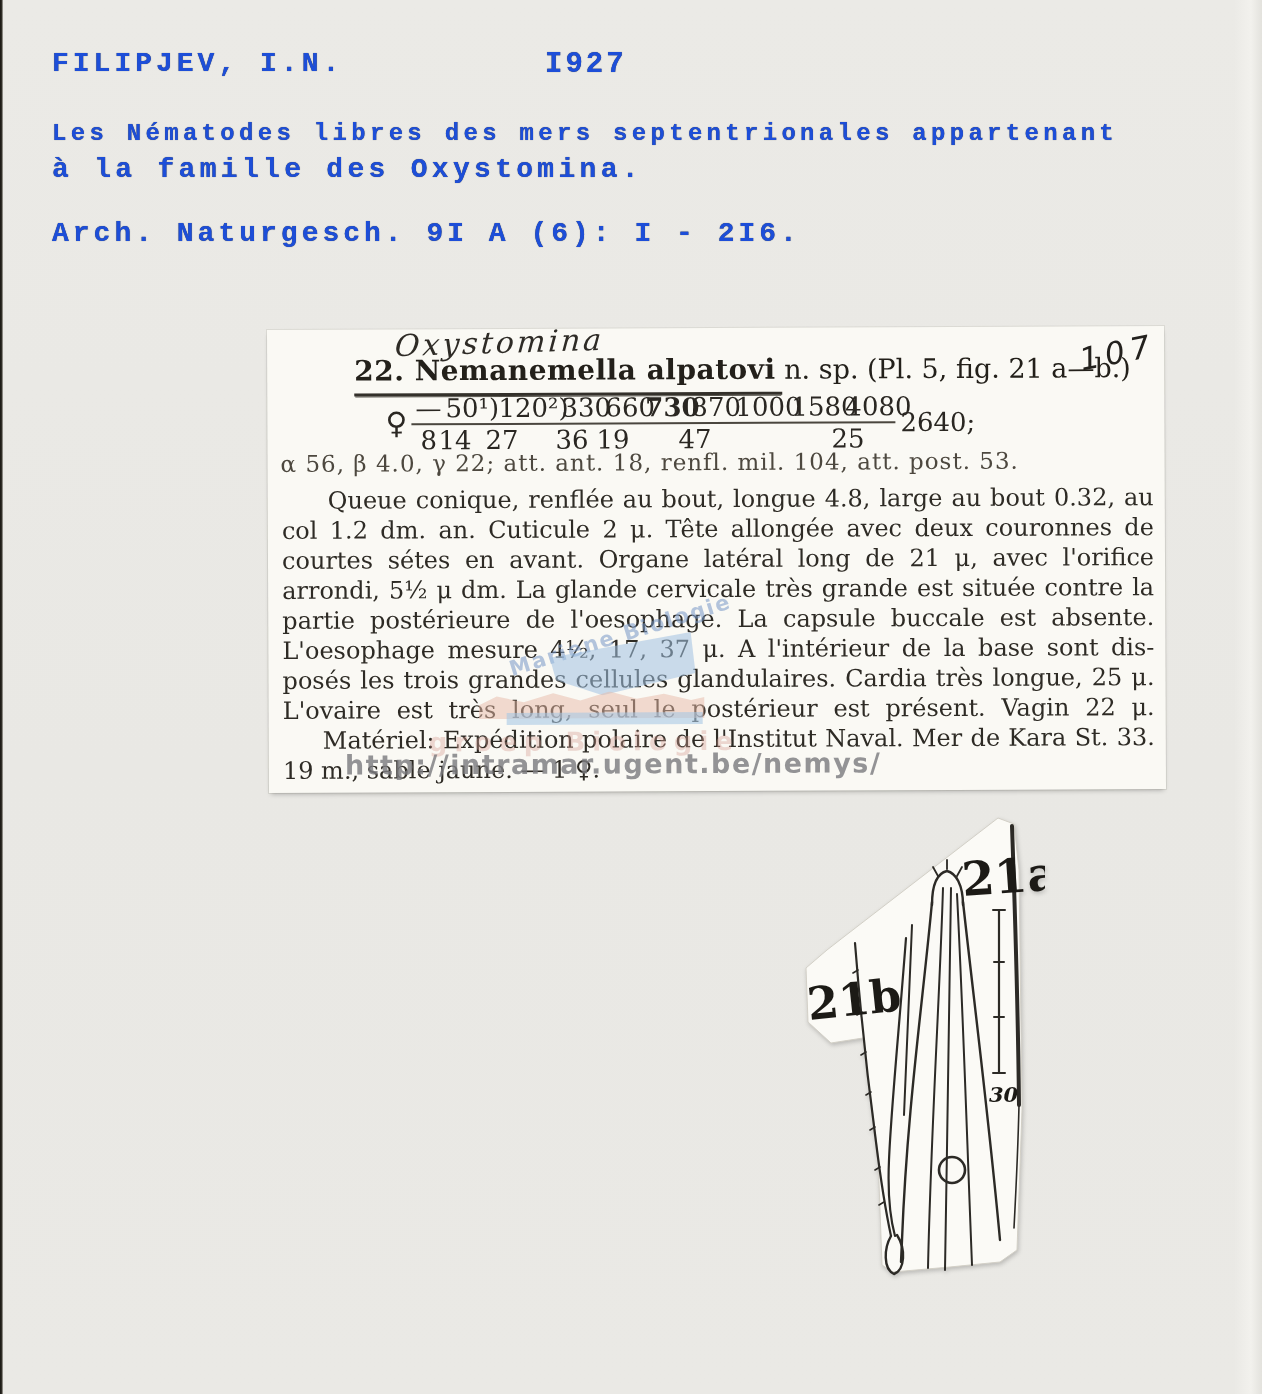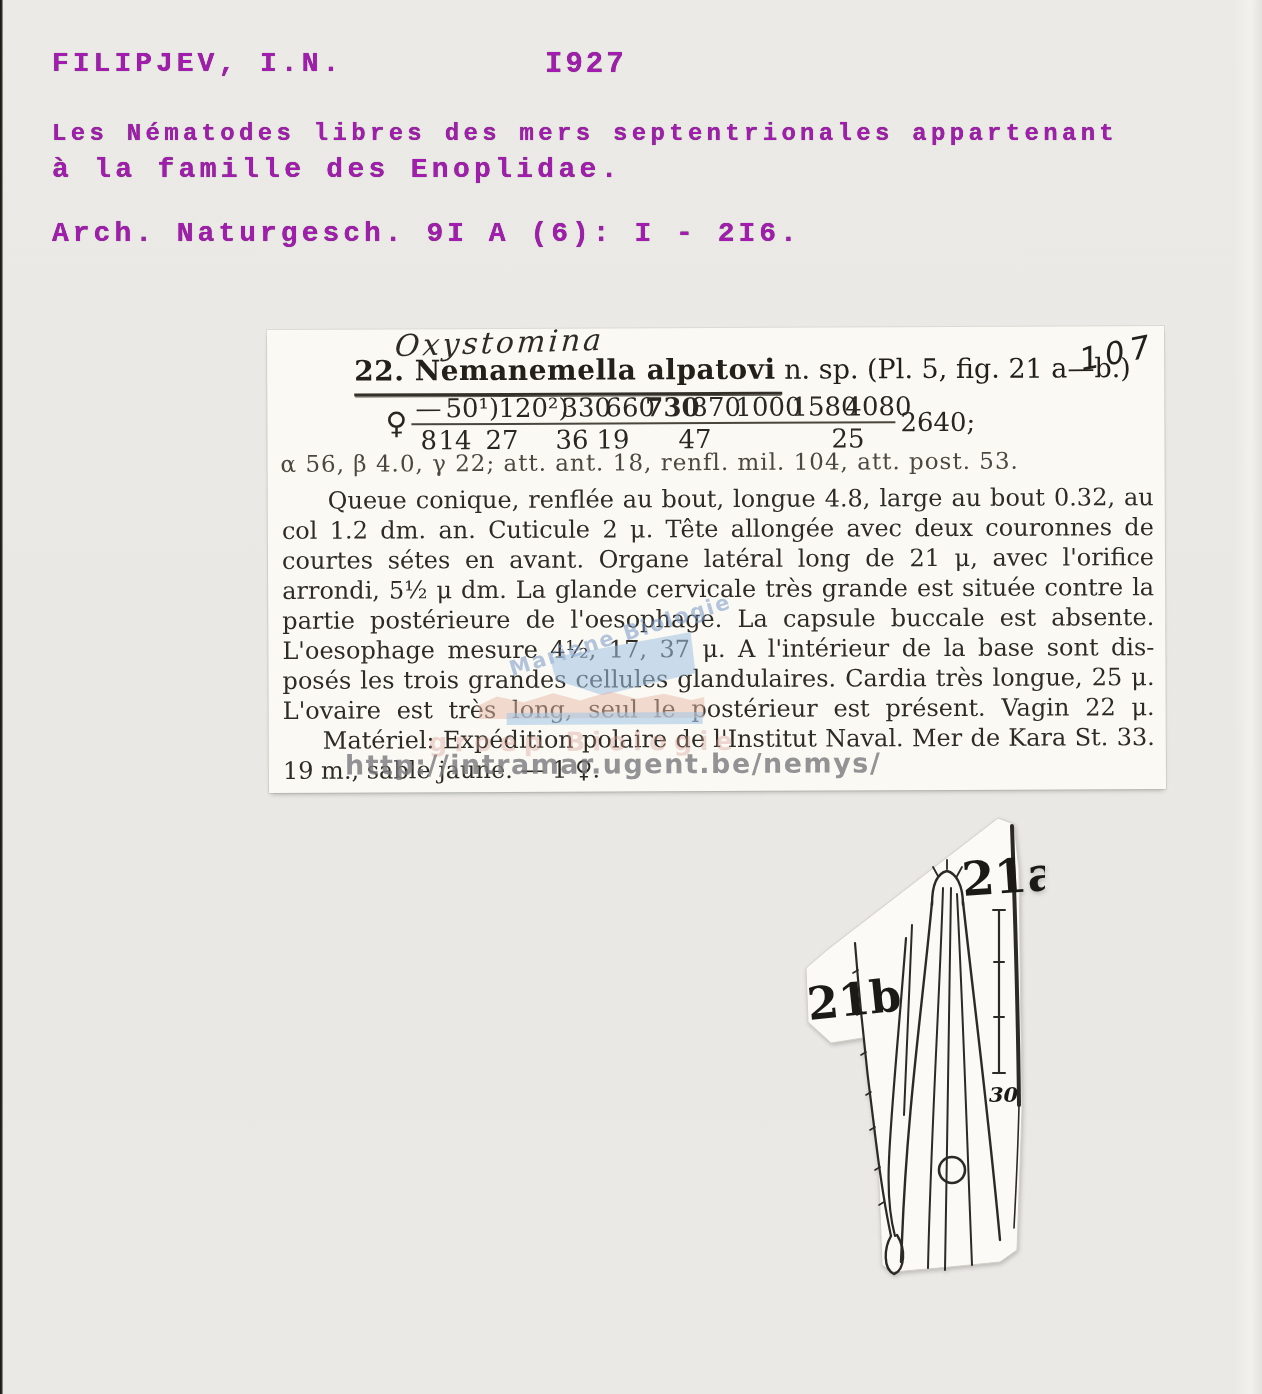--- a/index.html
+++ b/index.html
@@ -9,21 +9,21 @@
     font-family:"DejaVu Serif",serif;color:#2b2925;
   }
   .page-edge-left{position:absolute;left:0;top:0;width:3px;height:100%;
     background:linear-gradient(90deg,#15130f,#3a372f 70%,transparent);}
   .page-edge-right{position:absolute;right:0;top:0;width:28px;height:100%;
     background:linear-gradient(90deg,transparent,#f2f1ed 60%,#e3e2dd);}
 
   
   .typed{
     position:absolute;font-family:"Liberation Mono","DejaVu Sans Mono",monospace;
-    font-weight:bold;color:#a21caf;white-space:nowrap;
+    font-weight:bold;color:#1d4ed8;white-space:nowrap;
     text-shadow:0 0 .7px rgba(20,18,12,.85);
   }
   .typed-author{left:52px;top:48px;font-size:28px;letter-spacing:4px;}
   .typed-year{left:545px;top:48px;font-size:29px;letter-spacing:3px;}
   .typed-title1{left:52px;top:120px;font-size:24px;letter-spacing:4.3px;}
   .typed-title2{left:52px;top:154px;font-size:28px;letter-spacing:4.3px;}
   .typed-journal{left:52px;top:218px;font-size:28px;letter-spacing:4px;}
 
   
   .clipping{
@@ -89,21 +89,21 @@
 </style>
 </head>
 <body>
 
 <div class="page-edge-left"></div>
 <div class="page-edge-right"></div>
 
 <div class="typed typed-author">FILIPJEV, I.N.</div>
 <div class="typed typed-year">I927</div>
 <div class="typed typed-title1">Les Nématodes libres des mers septentrionales appartenant</div>
-<div class="typed typed-title2">à la famille des Enoplidae.</div>
+<div class="typed typed-title2">à la famille des Oxystomina.</div>
 <div class="typed typed-journal">Arch. Naturgesch. 9I A (6): I - 2I6.</div>
 
 <div class="clipping">
 
   <div class="hand-genus">Oxystomina</div>
   <div class="hand-number">107</div>
 
   <div class="heading"><span class="sp-bold">22. Nemanemella alpatovi</span><span> n. sp. (Pl. 5, fig. 21 a—b.)</span></div>
   <div class="heading-underline"></div>
 

